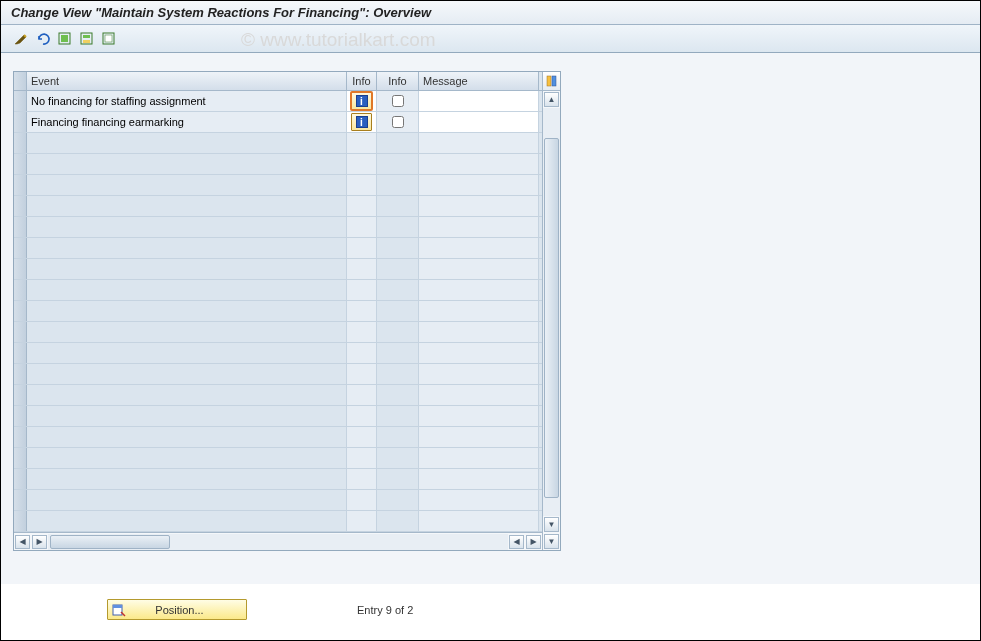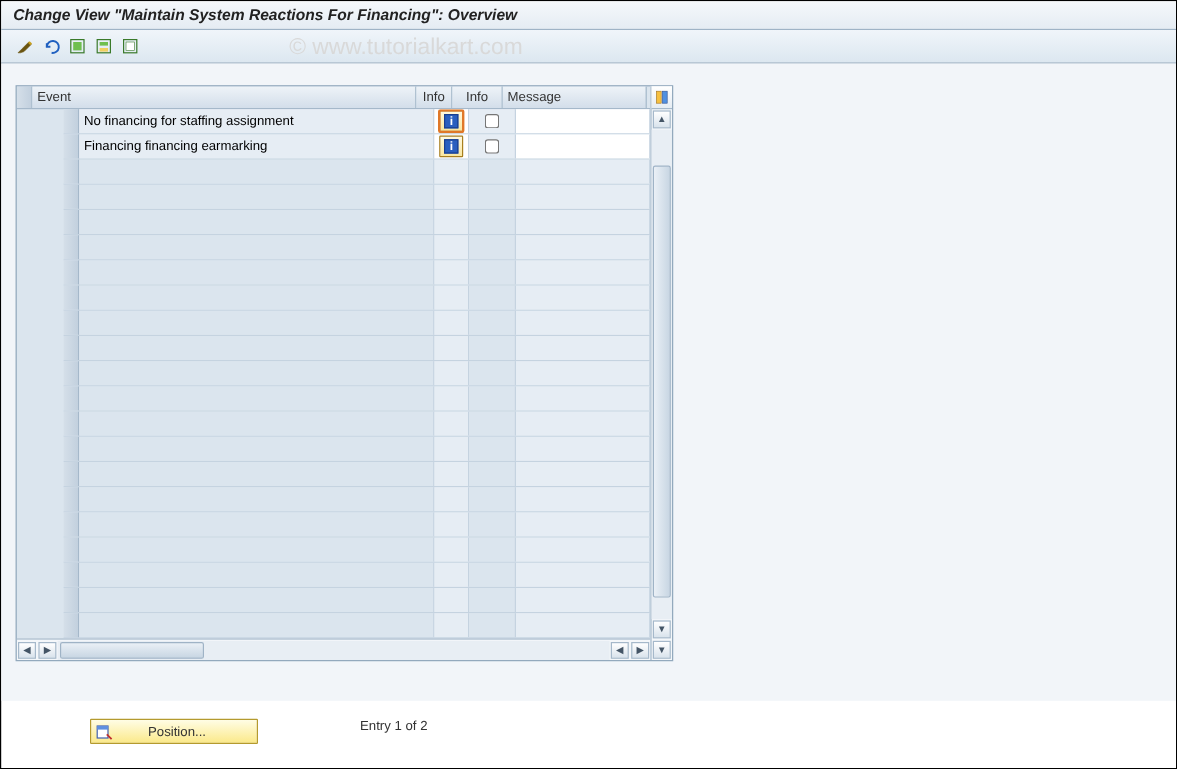--- a/index.html
+++ b/index.html
@@ -131,21 +131,20 @@
     .grid-header .cell {
       background: linear-gradient(to bottom, #eef3f8 0%, #d3deea 100%);
       border-right: 1px solid #a5b8ca;
       padding: 3px 4px;
       color: #333;
     }
     .row {
       display: flex;
       height: 21px;
       border-bottom: 1px solid #c5d3e0;
-      margin-left: 39px;
     }
     .cell {
       border-right: 1px solid #c5d3e0;
       padding: 2px 4px;
       overflow: hidden;
       white-space: nowrap;
       display: flex;
       align-items: center;
     }
     .row-selector {
@@ -230,23 +229,23 @@
       background: linear-gradient(to bottom, #eaf0f6, #c8d6e3);
       border: 1px solid #9fb3c6;
       border-radius: 2px;
     }
     .footer-row {
       position: absolute;
       bottom: 20px;
       left: 0;
       right: 0;
       display: flex;
-      align-items: flex-start;
-      padding-left: 74px;
-      gap: 85px;
+      align-items: center;
+      padding-left: 106px;
+      gap: 110px;
     }
     .position-btn {
       width: 140px;
       height: 21px;
       background: linear-gradient(to bottom, #fffde5, #fbe98a);
       border: 1px solid #b49a2e;
       display: flex;
       align-items: center;
       justify-content: center;
       gap: 35px;
@@ -509,14 +508,14 @@
   <div class="position-btn">
     <span class="pos-icon">
       <svg width="14" height="14">
         <rect x="1" y="2" width="9" height="10" fill="#fff" stroke="#4060b0" stroke-width="1"></rect>
         <rect x="1" y="2" width="9" height="3" fill="#6090e0"></rect>
         <path d="M9 9 L13 13" stroke="#c03030" stroke-width="1.5"></path>
       </svg>
     </span>
     <span>Position...</span>
   </div>
-  <div class="entry-text">Entry 1 of 2</div>
+  <div class="entry-text">Entry 9 of 2</div>
 </div>
 
 </body></html>

